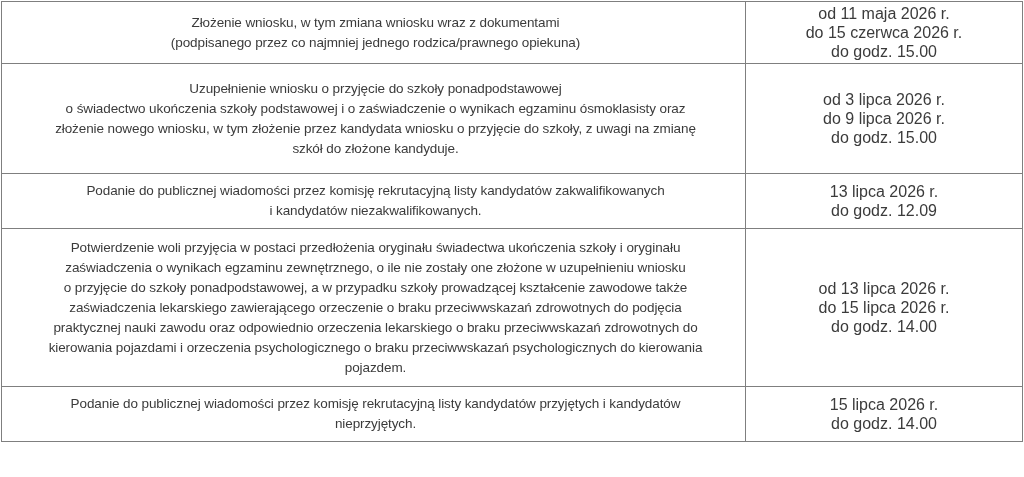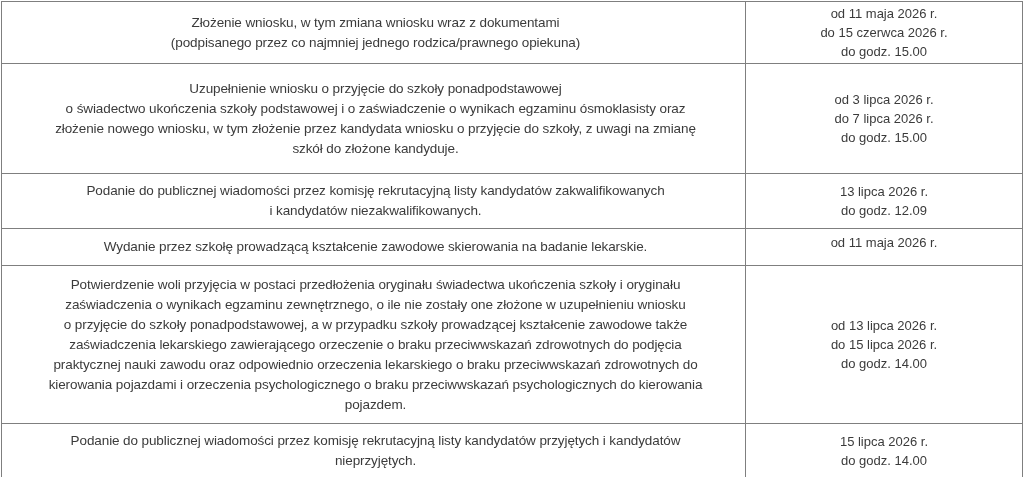--- a/index.html
+++ b/index.html
@@ -30,21 +30,21 @@
   td.task-cell {
     padding: 3px 4px 3px 8px;
     font-size: 13.5px;
     line-height: 20px;
     letter-spacing: -0.1px;
     white-space: pre;
     text-align: center;
   }
   td.term-cell {
     padding: 2px 4px;
-    font-size: 13px;
+    font-size: 16px;
     line-height: 19px;
     white-space: pre-line;
     text-align: center;
   }
   td.term-cell.v-top {
     vertical-align: top;
     padding-top: 4px;
   }
   tr.r1 { height: 58px; }
   tr.r2 { height: 110px; }
@@ -68,32 +68,28 @@
       <td class="term-cell">od 11 maja 2026 r.
 do 15 czerwca 2026 r.
 do godz. 15.00</td>
     </tr>
     <tr class="r2">
       <td class="task-cell">Uzupełnienie wniosku o przyjęcie do szkoły ponadpodstawowej
 o świadectwo ukończenia szkoły podstawowej i o zaświadczenie o wynikach egzaminu ósmoklasisty oraz
 złożenie nowego wniosku, w tym złożenie przez kandydata wniosku o przyjęcie do szkoły, z uwagi na zmianę
 szkół do złożone kandyduje.</td>
       <td class="term-cell">od 3 lipca 2026 r.
-do 7 lipca 2026 r.
+do 9 lipca 2026 r.
 do godz. 15.00</td>
     </tr>
     <tr class="r3">
       <td class="task-cell">Podanie do publicznej wiadomości przez komisję rekrutacyjną listy kandydatów zakwalifikowanych
 i kandydatów niezakwalifikowanych.</td>
       <td class="term-cell">13 lipca 2026 r.
 do godz. 12.09</td>
-    </tr>
-    <tr class="r4">
-      <td class="task-cell">Wydanie przez szkołę prowadzącą kształcenie zawodowe skierowania na badanie lekarskie.</td>
-      <td class="term-cell v-top">od 11 maja 2026 r.</td>
     </tr>
     <tr class="r5">
       <td class="task-cell">Potwierdzenie woli przyjęcia w postaci przedłożenia oryginału świadectwa ukończenia szkoły i oryginału
 zaświadczenia o wynikach egzaminu zewnętrznego, o ile nie zostały one złożone w uzupełnieniu wniosku
 o przyjęcie do szkoły ponadpodstawowej, a w przypadku szkoły prowadzącej kształcenie zawodowe także
 zaświadczenia lekarskiego zawierającego orzeczenie o braku przeciwwskazań zdrowotnych do podjęcia
 praktycznej nauki zawodu oraz odpowiednio orzeczenia lekarskiego o braku przeciwwskazań zdrowotnych do
 kierowania pojazdami i orzeczenia psychologicznego o braku przeciwwskazań psychologicznych do kierowania
 pojazdem.</td>
       <td class="term-cell">od 13 lipca 2026 r.

